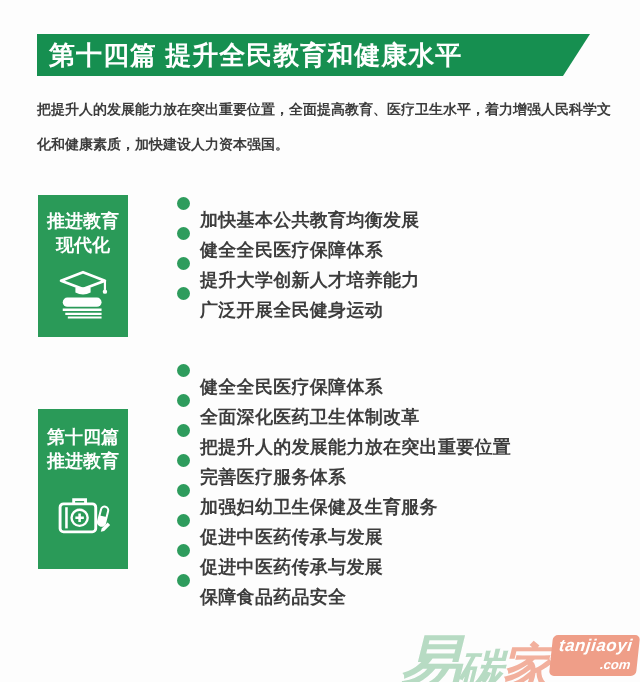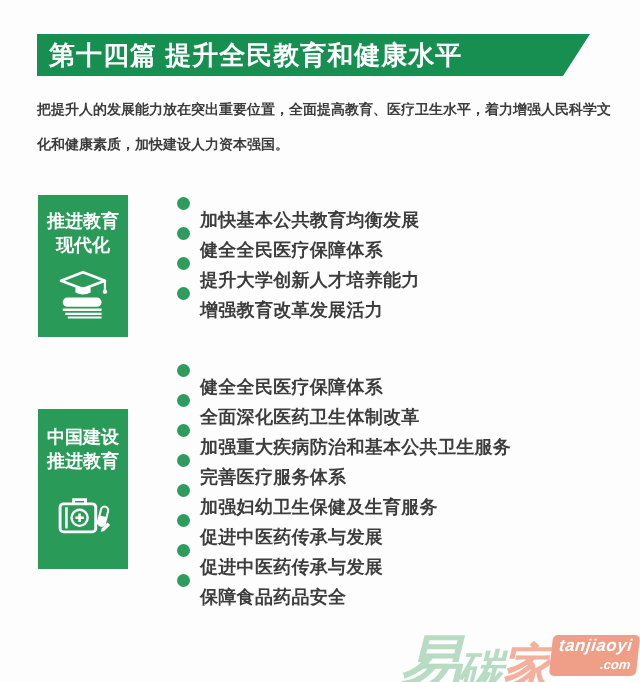--- a/index.html
+++ b/index.html
@@ -111,21 +111,21 @@
       <circle cx="58" cy="26" r="2.6" fill="#ffffff"></circle>
       <rect x="8" y="33" width="46" height="11" rx="5.5" fill="#ffffff"></rect>
       <path d="M8 46 h46 v3 h-46 z" fill="#ffffff"></path>
       <path d="M11 51 h43 v2.6 h-43 z" fill="#ffffff"></path>
       <path d="M14 55.6 h40 v2.2 h-40 z" fill="#ffffff"></path>
     </svg>
   </div>
 
   <div class="side-box box2">
     <div class="side-label">
-      <div>中国建设</div>
+      <div>第十四篇</div>
       <div>推进教育</div>
     </div>
     <svg class="side-icon" width="56" height="50" viewBox="0 0 66 58" aria-hidden="true">
       <path d="M22 17 v-5 h14 v5" fill="none" stroke="#ffffff" stroke-width="3.4"></path>
       <rect x="6" y="17" width="42" height="33" rx="4" fill="none" stroke="#ffffff" stroke-width="3.4"></rect>
       <line x1="13.5" y1="21" x2="13.5" y2="46" stroke="#ffffff" stroke-width="3"></line>
       <circle cx="29" cy="33.5" r="9.5" fill="none" stroke="#ffffff" stroke-width="2.8"></circle>
       <path d="M29 28.5 v10 M24 33.5 h10" stroke="#ffffff" stroke-width="3"></path>
       <g transform="rotate(14 56 33)">
         <rect x="52" y="20" width="8.6" height="23" rx="4.3" fill="none" stroke="#ffffff" stroke-width="2.4"></rect>
@@ -143,36 +143,36 @@
     <div class="li">
       <span class="dot"></span>
       <span class="li-text">健全全民医疗保障体系</span>
     </div>
     <div class="li">
       <span class="dot"></span>
       <span class="li-text">提升大学创新人才培养能力</span>
     </div>
     <div class="li">
       <span class="dot"></span>
-      <span class="li-text">增强教育改革发展活力</span>
+      <span class="li-text">广泛开展全民健身运动</span>
     </div>
   </div>
 
   <div class="list group2">
     <div class="li">
       <span class="dot"></span>
       <span class="li-text">健全全民医疗保障体系</span>
     </div>
     <div class="li">
       <span class="dot"></span>
       <span class="li-text">全面深化医药卫生体制改革</span>
     </div>
     <div class="li">
       <span class="dot"></span>
-      <span class="li-text">加强重大疾病防治和基本公共卫生服务</span>
+      <span class="li-text">把提升人的发展能力放在突出重要位置</span>
     </div>
     <div class="li">
       <span class="dot"></span>
       <span class="li-text">完善医疗服务体系</span>
     </div>
     <div class="li">
       <span class="dot"></span>
       <span class="li-text">加强妇幼卫生保健及生育服务</span>
     </div>
     <div class="li">

